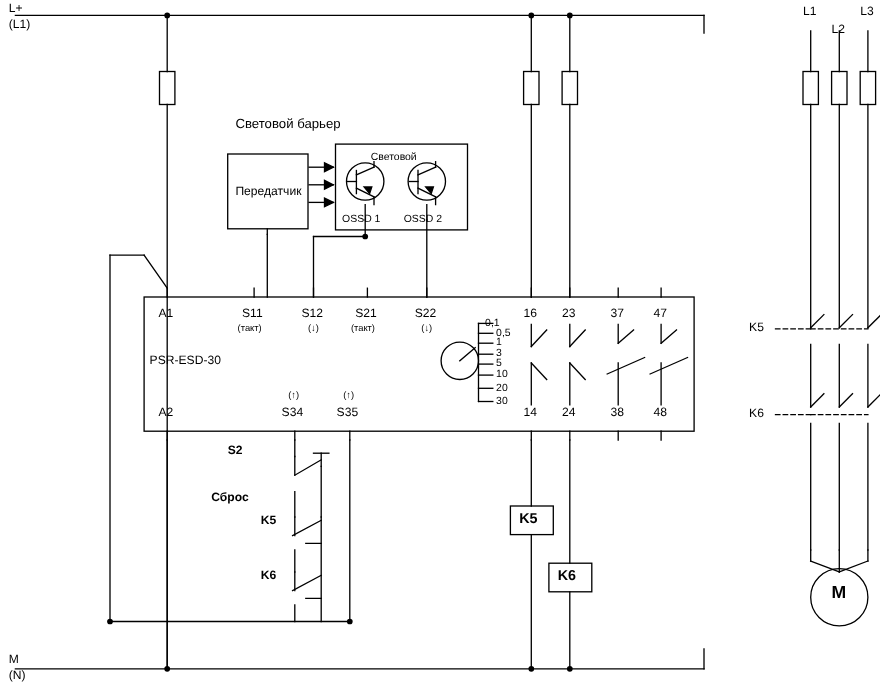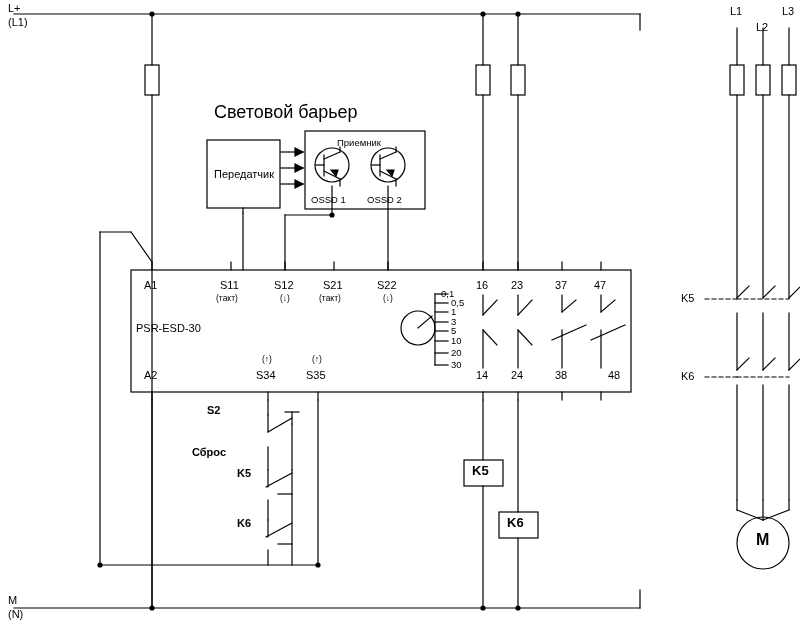--- a/index.html
+++ b/index.html
@@ -20,21 +20,21 @@
   }
   .lbl {
     position: absolute;
     font-size: 11px;
     line-height: 12px;
     white-space: pre;
     color: #000;
   }
   .lbl.small { font-size: 9.5px; }
   .lbl.tiny { font-size: 8.5px; }
-  .lbl.big { font-size: 18px; }
+  .lbl.big { font-size: 12px; }
   .lbl.bold { font-weight: bold; }
   svg { position: absolute; left: 0; top: 0; }
 </style>
 </head>
 <body>
 
 <div id="canvas">
 
   <svg width="800" height="635">
     <g stroke="#000" stroke-width="1.2" fill="none" stroke-linecap="square">
@@ -240,21 +240,21 @@
     </g>
   </svg>
 
   <div class="lbl" style="left:8px; top:2px;">L+</div>
   <div class="lbl" style="left:8px; top:16px;">(L1)</div>
   <div class="lbl" style="left:8px; top:594px;">M</div>
   <div class="lbl" style="left:8px; top:608px;">(N)</div>
 
   <div class="lbl big" style="left:214px; top:106px;">Световой барьер</div>
   <div class="lbl" style="left:214px; top:168px;">Передатчик</div>
-  <div class="lbl small" style="left:337px; top:137px;">Приемник</div>
+  <div class="lbl small" style="left:337px; top:137px;">Световой</div>
   <div class="lbl small" style="left:311px; top:194px;">OSSD 1</div>
   <div class="lbl small" style="left:367px; top:194px;">OSSD 2</div>
 
   <div class="lbl" style="left:136px; top:322px;">PSR-ESD-30</div>
 
   <div class="lbl" style="left:144px; top:279px;">A1</div>
   <div class="lbl" style="left:220px; top:279px;">S11</div>
   <div class="lbl tiny" style="left:216px; top:292px;">(такт)</div>
   <div class="lbl" style="left:274px; top:279px;">S12</div>
   <div class="lbl tiny" style="left:280px; top:292px;">(↓)</div>
@@ -268,21 +268,21 @@
   <div class="lbl" style="left:594px; top:279px;">47</div>
 
   <div class="lbl" style="left:144px; top:369px;">A2</div>
   <div class="lbl" style="left:256px; top:369px;">S34</div>
   <div class="lbl tiny" style="left:262px; top:353px;">(↑)</div>
   <div class="lbl" style="left:306px; top:369px;">S35</div>
   <div class="lbl tiny" style="left:312px; top:353px;">(↑)</div>
   <div class="lbl" style="left:476px; top:369px;">14</div>
   <div class="lbl" style="left:511px; top:369px;">24</div>
   <div class="lbl" style="left:555px; top:369px;">38</div>
-  <div class="lbl" style="left:594px; top:369px;margin-left:14px;">48</div>
+  <div class="lbl" style="left:594px; top:369px;">48</div>
 
   <div class="lbl small" style="left:441px; top:288px;">0,1</div>
   <div class="lbl small" style="left:451px; top:297px;">0,5</div>
   <div class="lbl small" style="left:451px; top:306px;">1</div>
   <div class="lbl small" style="left:451px; top:316px;">3</div>
   <div class="lbl small" style="left:451px; top:325px;">5</div>
   <div class="lbl small" style="left:451px; top:335px;">10</div>
   <div class="lbl small" style="left:451px; top:347px;">20</div>
   <div class="lbl small" style="left:451px; top:359px;">30</div>
 

